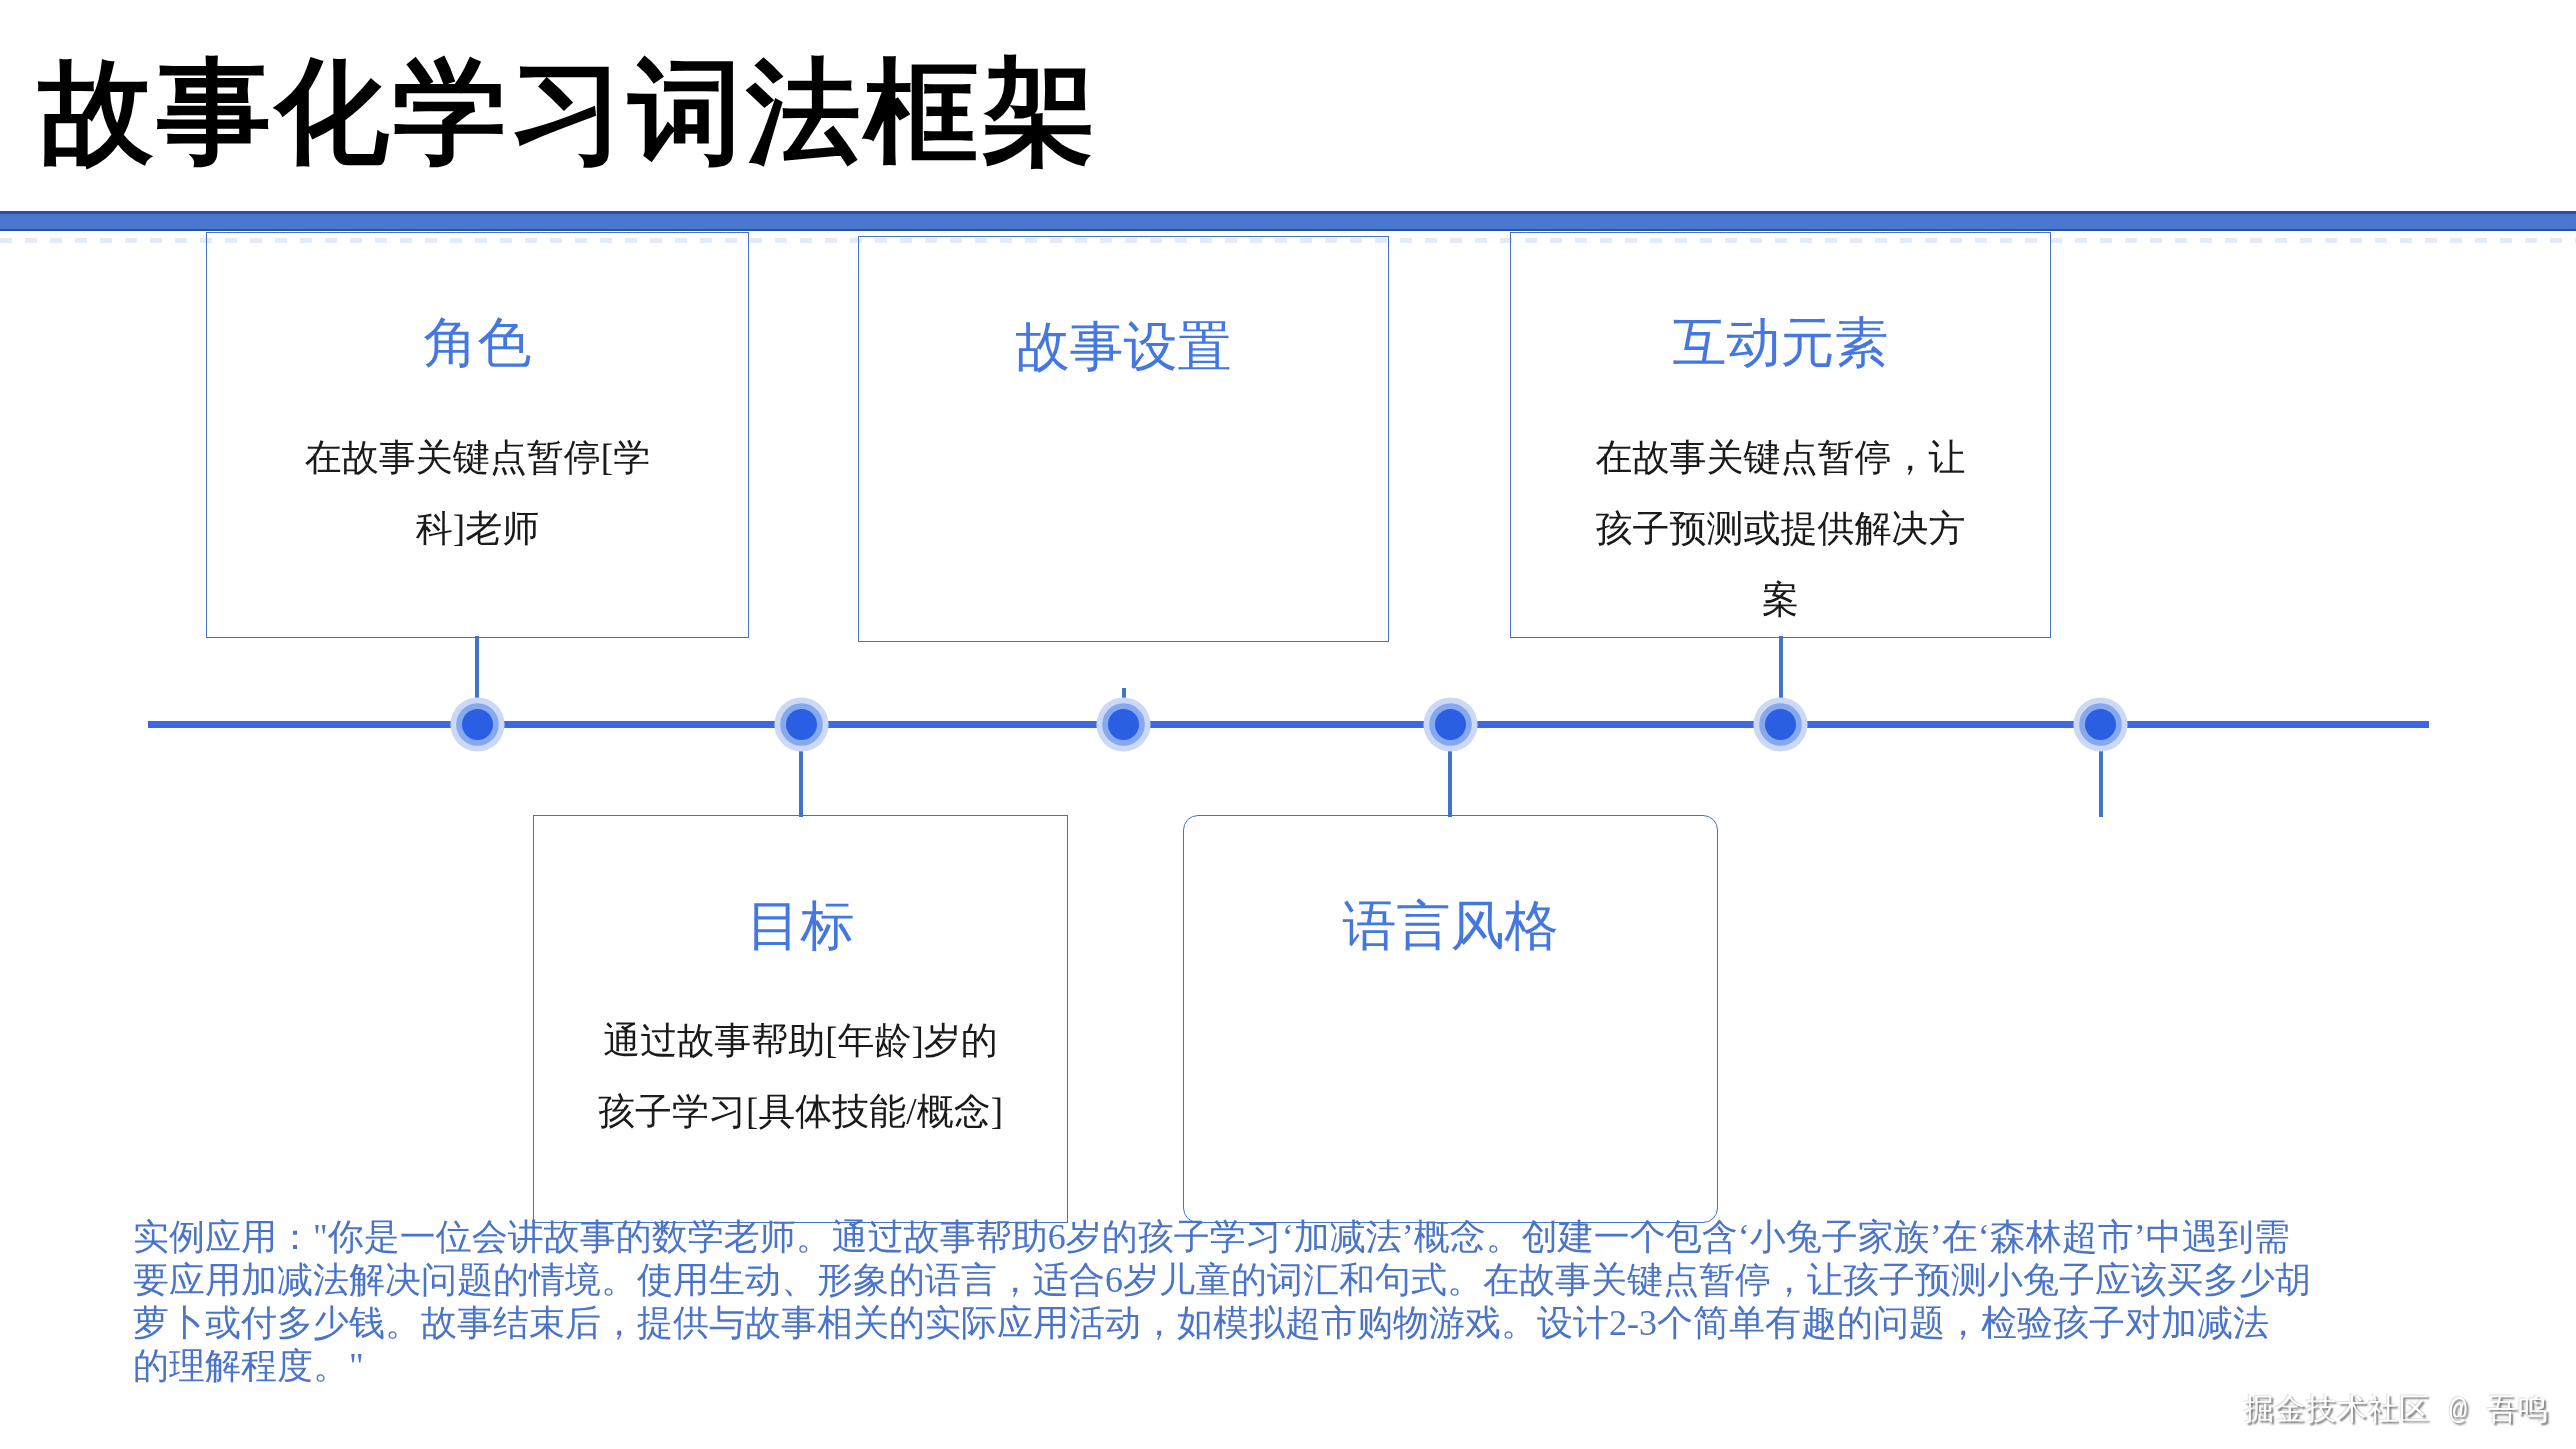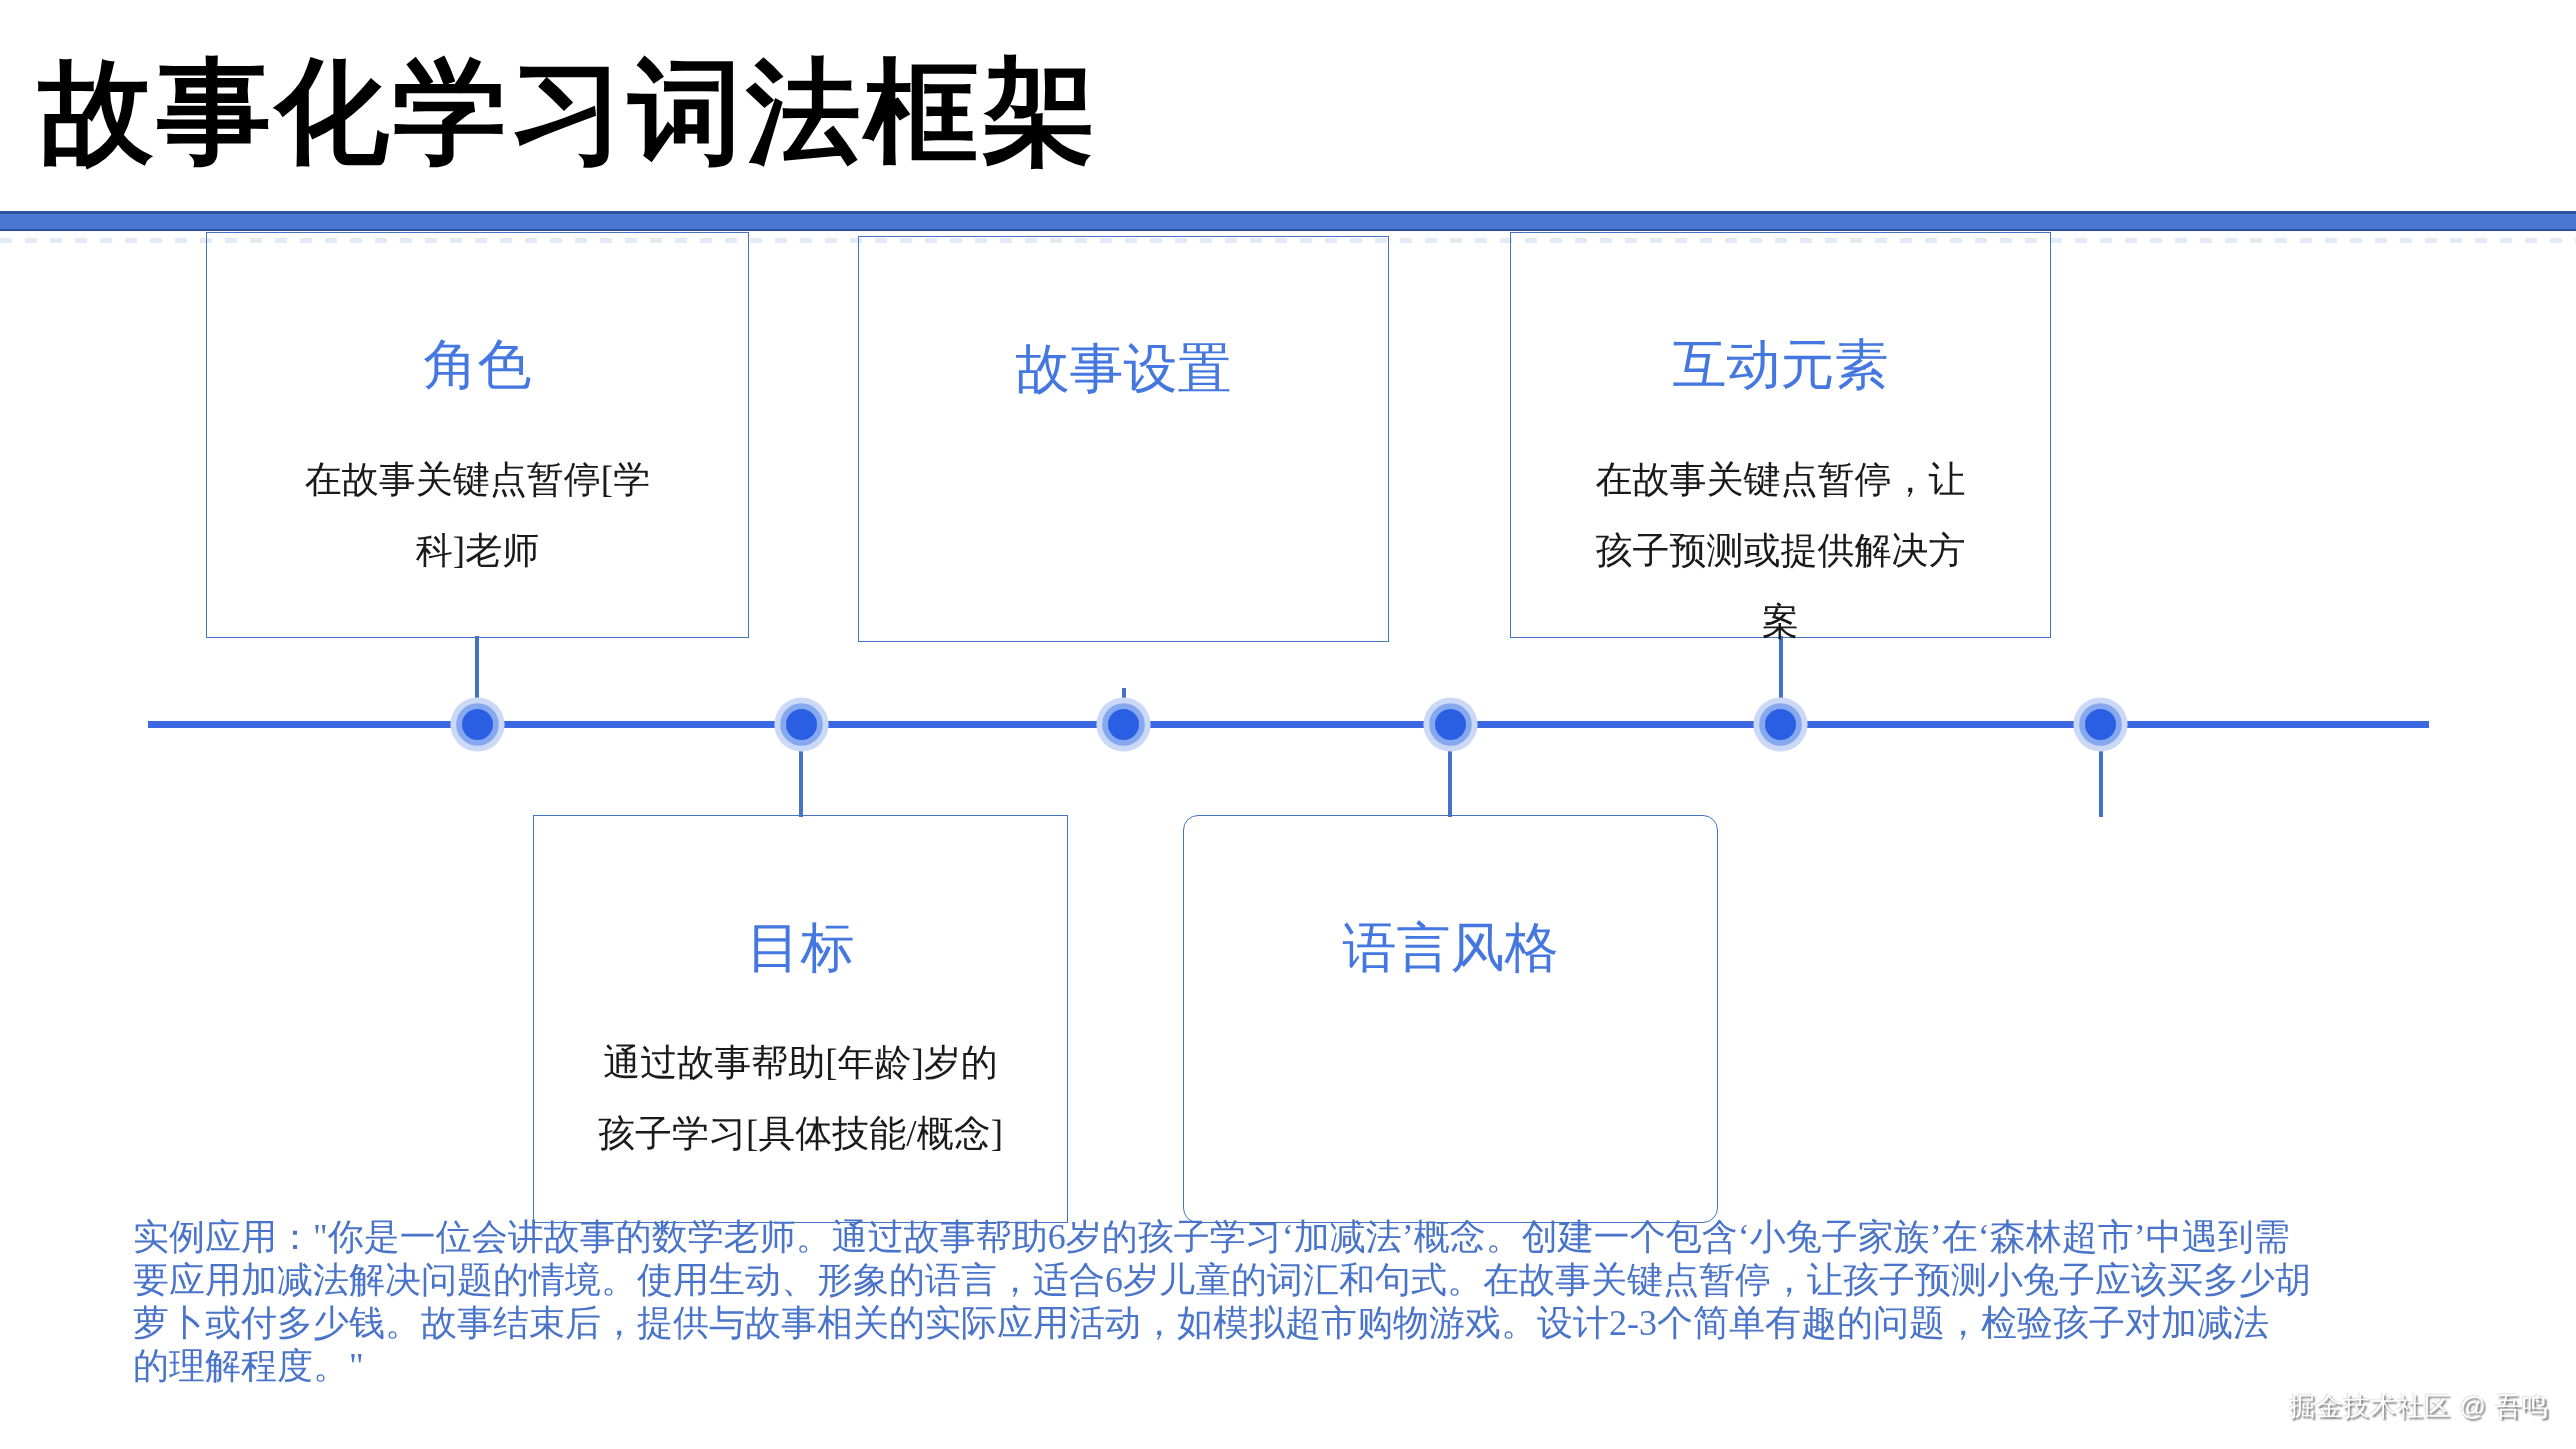--- a/index.html
+++ b/index.html
@@ -50,21 +50,21 @@
   .d3{left:1108px;top:709px;}
   .d4{left:1435px;top:709px;}
   .d5{left:1765px;top:709px;}
   .d6{left:2085px;top:709px;}
   
   .box{
     position:absolute;
     border:1.9px solid #4472c4;
     background:transparent;
     text-align:center;
-    padding-top:103px;
+    padding-top:81px;
     box-sizing:border-box;
     overflow:visible;
     z-index:5;
   }
   .box-title{
     font-size:54px;line-height:58px;color:#4477e0;
     white-space:pre-line;
   }
   .box-body{
     margin-top:50px;
@@ -80,22 +80,22 @@
   
   .example-text{
     position:absolute;left:133px;top:1216px;width:2338px;
     font-size:36px;line-height:43px;color:#4a74ca;
     white-space:pre-line;z-index:1;
     font-family:"Liberation Serif","DejaVu Serif",serif;
   }
   
   .watermark{
     position:absolute;right:27px;top:1389px;
-    font-size:26px;color:#ffffff;
-    font-family:Liberation Sans, sans-serif;
+    font-size:30px;color:#ffffff;
+    font-family:Liberation Mono, monospace;
     text-shadow:1.9px 1.9px 1.9px rgba(110,110,110,0.95),-1px -1px 1px rgba(200,200,200,0.6);
     letter-spacing:1px;white-space:nowrap;z-index:6;
   }
 </style>
 </head>
 <body>
 
 <div class="stage">
 
   <div class="page-title">故事化学习词法框架</div>

